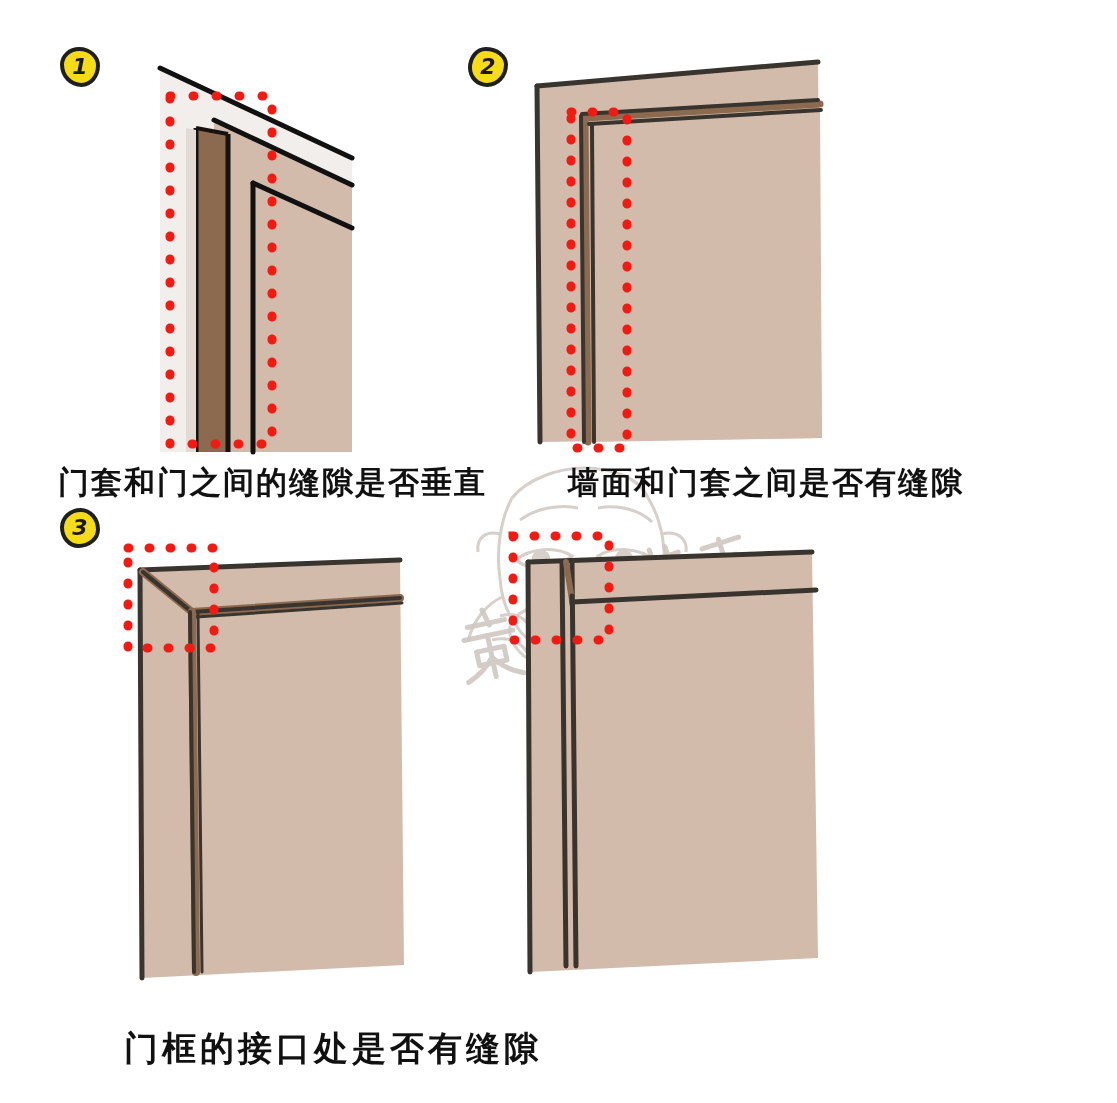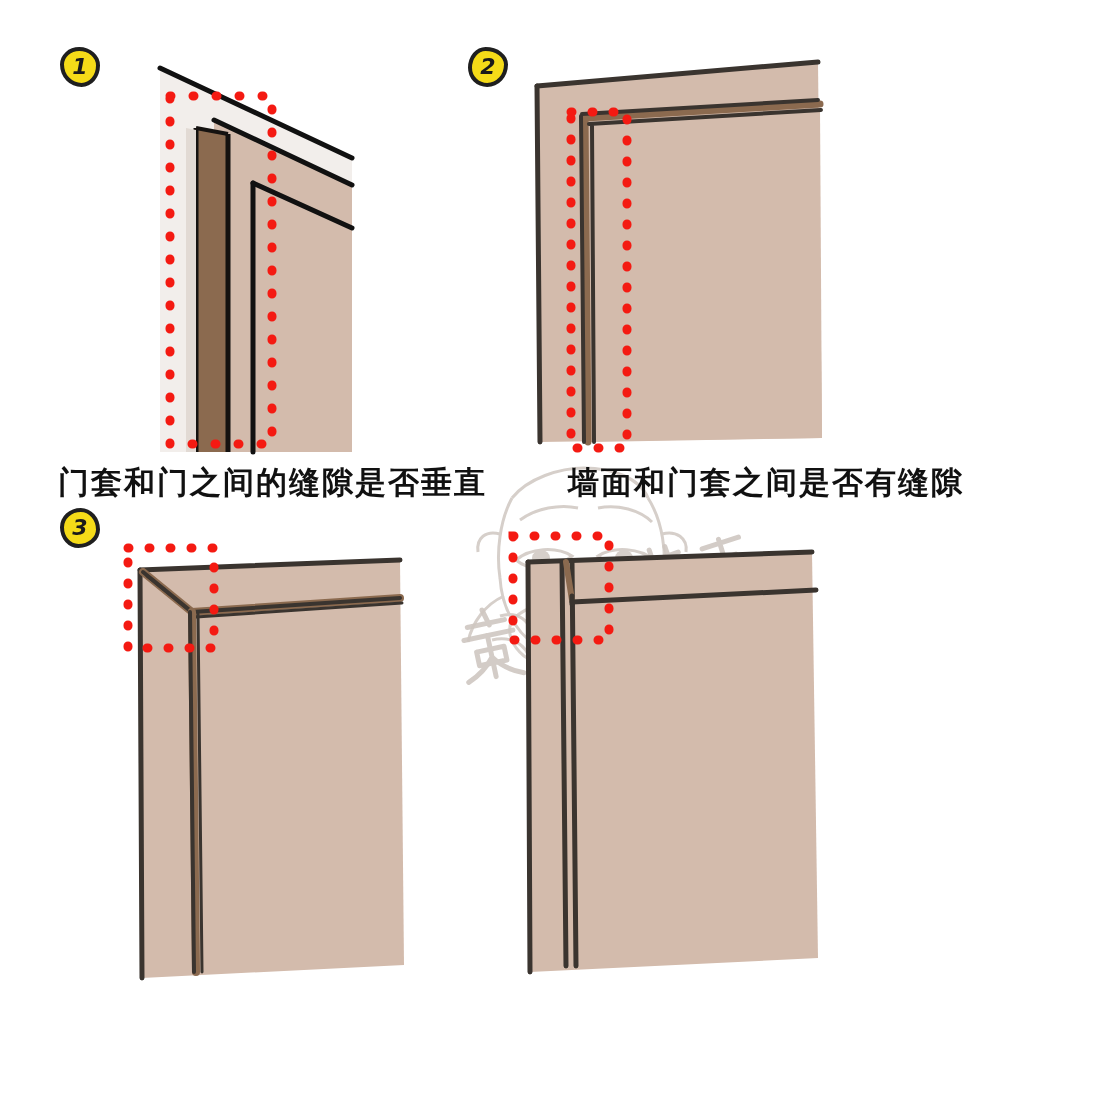--- a/index.html
+++ b/index.html
@@ -202,14 +202,15 @@
     <div class="blob"></div>
     <span>2</span>
   </div>
   <div class="badge" id="badge3">
     <div class="blob"></div>
     <span>3</span>
   </div>
 
   <div class="cap" id="cap1">门套和门之间的缝隙是否垂直</div>
   <div class="cap" id="cap2">墙面和门套之间是否有缝隙</div>
+  <div class="cap" id="cap3">门框的接口处是否有缝隙</div>
 
 </div>
 
 </body></html>

